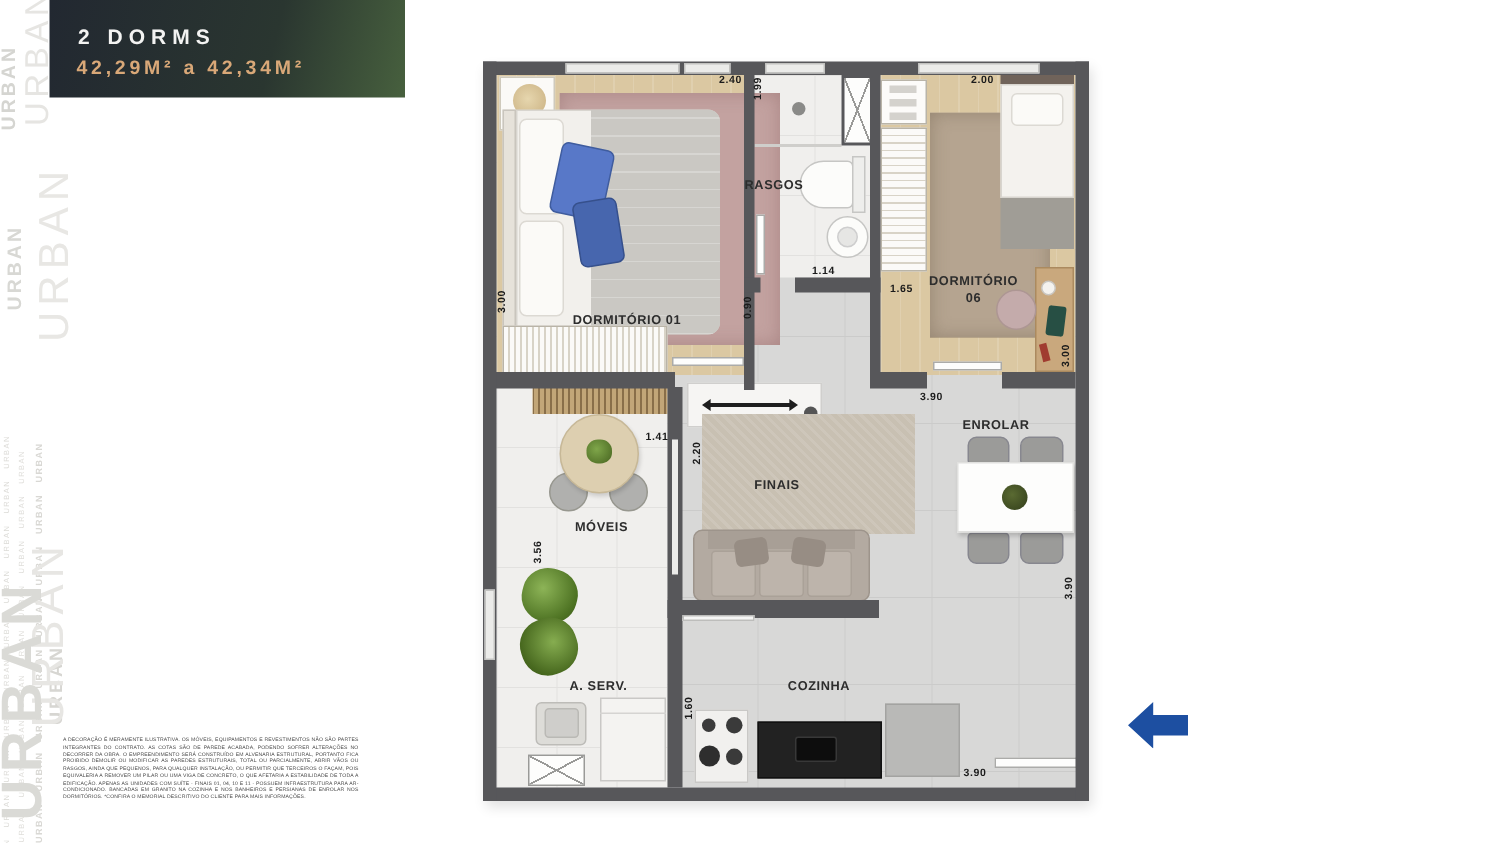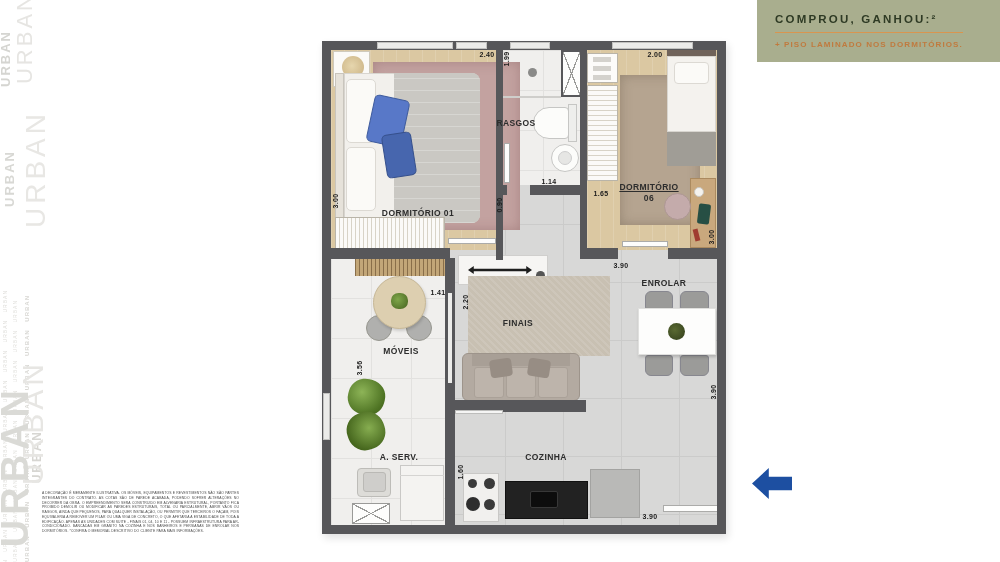--- a/index.html
+++ b/index.html
@@ -88,26 +88,25 @@
     <span class="wm light" style="left:20px;top:110px;font-size:28px;letter-spacing:4px;color:#e8e7e4;">URBAN</span>
     <span class="wm" style="left:2px;top:150px;font-size:13px;letter-spacing:2px;color:#d8d8d4;">URBAN</span>
     <span class="wm light" style="left:2px;top:290px;font-size:5px;letter-spacing:1px;word-spacing:5px;color:#dcdbd7;">URBAN URBAN URBAN URBAN URBAN URBAN URBAN URBAN URBAN URBAN</span>
     <span class="wm light" style="left:12px;top:300px;font-size:5px;letter-spacing:1px;word-spacing:5px;color:#dfdeda;">URBAN URBAN URBAN URBAN URBAN URBAN URBAN URBAN URBAN URBAN</span>
     <span class="wm" style="left:24px;top:295px;font-size:6px;letter-spacing:1px;word-spacing:5px;color:#d9d8d4;">URBAN URBAN URBAN URBAN URBAN URBAN URBAN URBAN URBAN URBAN</span>
     <span class="wm" style="left:30px;top:430px;font-size:12px;letter-spacing:2px;color:#d7d6d2;">URBAN</span>
     <span class="wm light" style="left:16px;top:360px;font-size:30px;letter-spacing:4px;color:#e7e6e3;">URBAN</span>
     <span class="wm" style="left:-6px;top:385px;font-size:38px;letter-spacing:5px;color:#dadad6;">URBAN</span>
   </div>
 
-
-  <div id="promo-box">
-    <div id="promo-title">COMPROU, GANHOU:²</div>
-    <div id="promo-underline"></div>
-    <div id="promo-bullet">+ PISO LAMINADO NOS DORMITÓRIOS.</div>
+  <div id="header-box">
+    <div id="header-title">2 DORMS</div>
+    <div id="header-sub">42,29M² a 42,34M²</div>
   </div>
+
 
   <div id="plan">
 
     <div class="abs tile-gray" style="left:9px;top:9px;width:386px;height:475px;"></div>
     <div class="abs tile-white" style="left:9px;top:217px;width:114px;height:267px;"></div>
     <div class="abs wood" style="left:9px;top:9px;width:165px;height:200px;"></div>
     <div class="abs tile-white" style="left:181px;top:9px;width:79px;height:135px;"></div>
     <div class="abs wood" style="left:265px;top:9px;width:130px;height:200px;"></div>
 
     <div class="rug" style="left:51px;top:21px;width:147px;height:168px;background:#c3a2a0;box-shadow:inset 0 0 12px rgba(120,80,80,.35);"></div>
@@ -209,21 +208,21 @@
     <div class="wall" style="left:395px;top:0;width:9px;height:493px;"></div>
 
     <div class="win" style="left:55px;top:1px;width:76px;height:7px;"></div>
     <div class="win" style="left:134px;top:1px;width:31px;height:7px;"></div>
     <div class="win" style="left:188px;top:1px;width:40px;height:7px;"></div>
     <div class="win" style="left:290px;top:1px;width:81px;height:7px;"></div>
     <div class="win" style="left:1px;top:352px;width:7px;height:47px;"></div>
 
     <div class="rlabel" style="left:96px;top:172px;">DORMITÓRIO 01</div>
     <div class="rlabel" style="left:194px;top:82px;">RASGOS</div>
-    <div class="rlabel" style="left:327px;top:146px;text-decoration:underline;">DORMITÓRIO</div>
+    <div class="rlabel" style="left:327px;top:146px;">DORMITÓRIO</div>
     <div class="rlabel" style="left:327px;top:157px;">06</div>
     <div class="rlabel" style="left:196px;top:282px;">FINAIS</div>
     <div class="rlabel" style="left:79px;top:310px;">MÓVEIS</div>
     <div class="rlabel" style="left:77px;top:416px;">A. SERV.</div>
     <div class="rlabel" style="left:224px;top:416px;">COZINHA</div>
     <div class="rlabel" style="left:342px;top:242px;">ENROLAR</div>
 
     <div class="dim" style="left:165px;top:13px;">2.40</div>
     <div class="dim v" style="left:184px;top:18px;">1.99</div>
     <div class="dim" style="left:333px;top:13px;">2.00</div>

